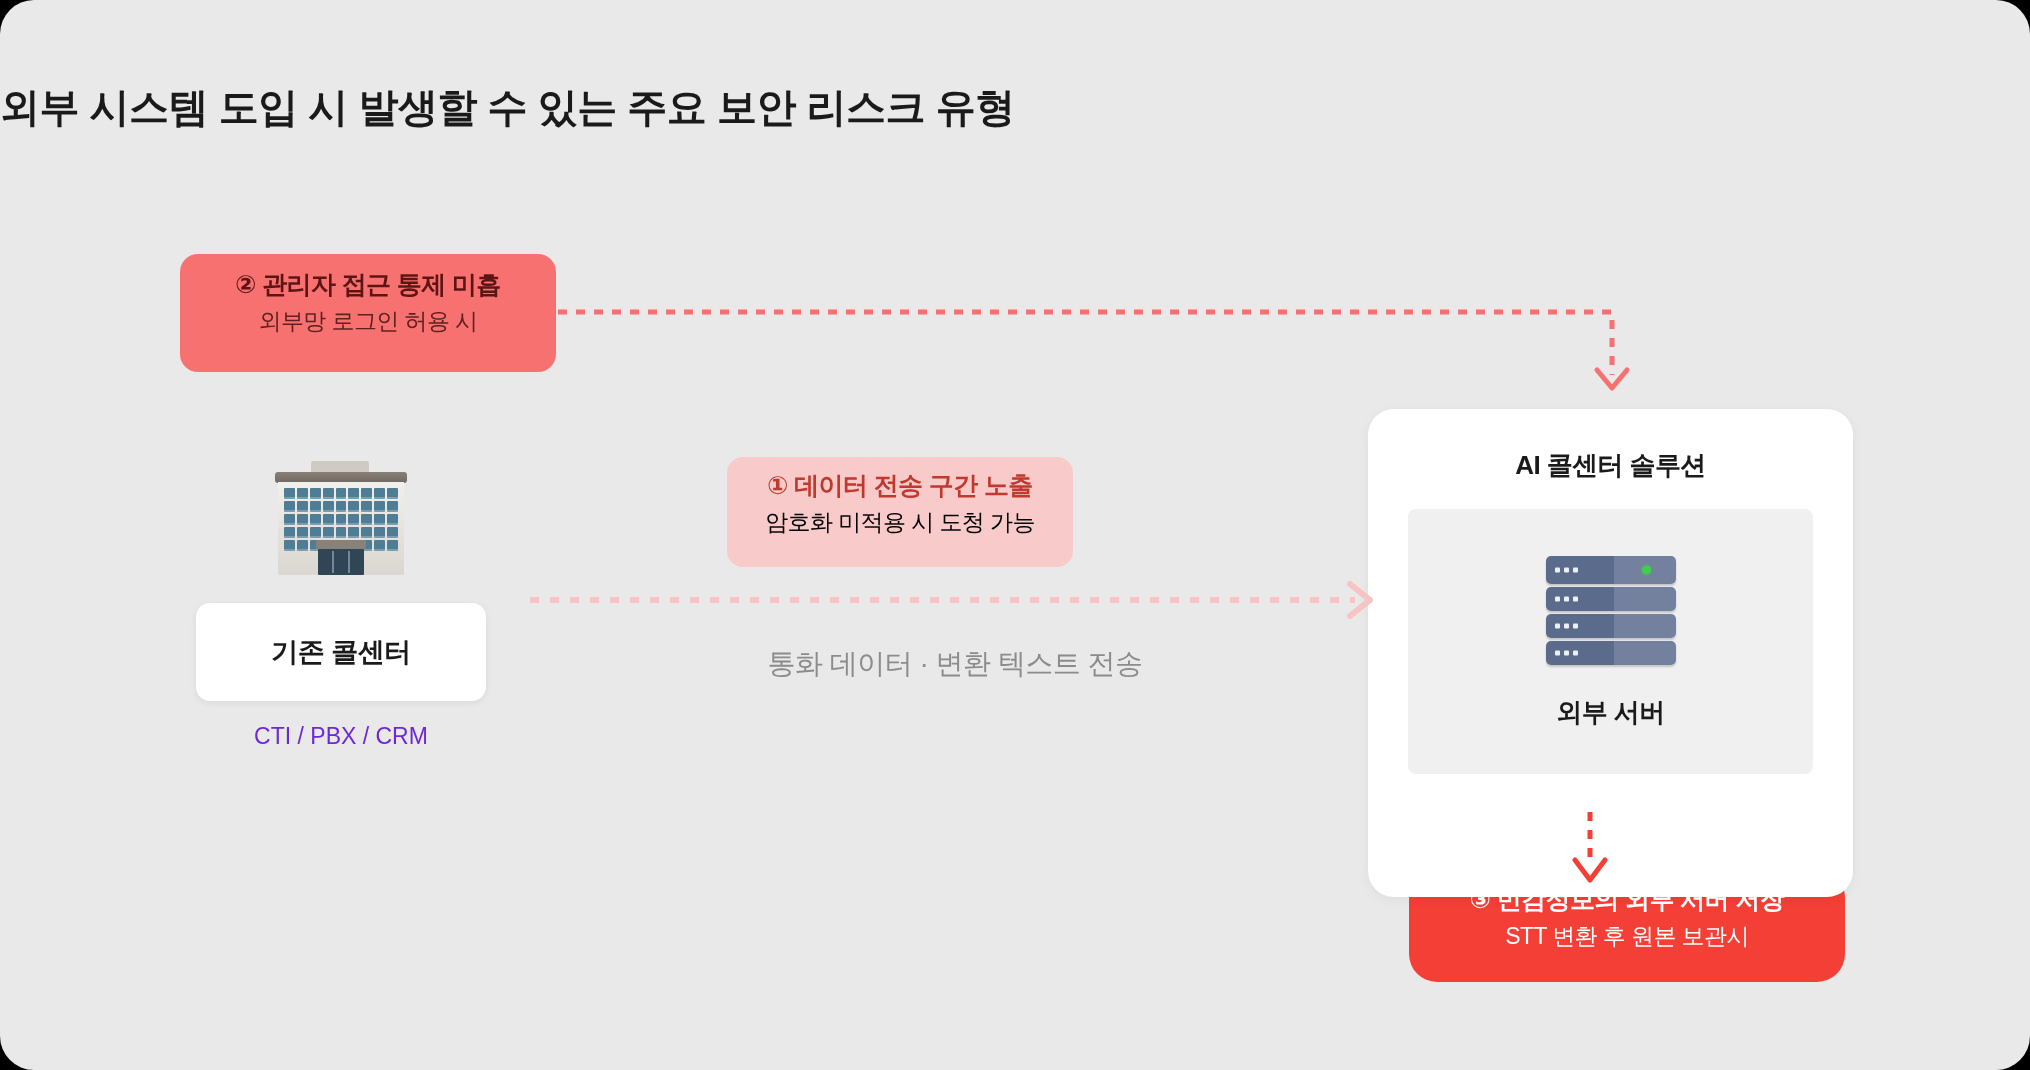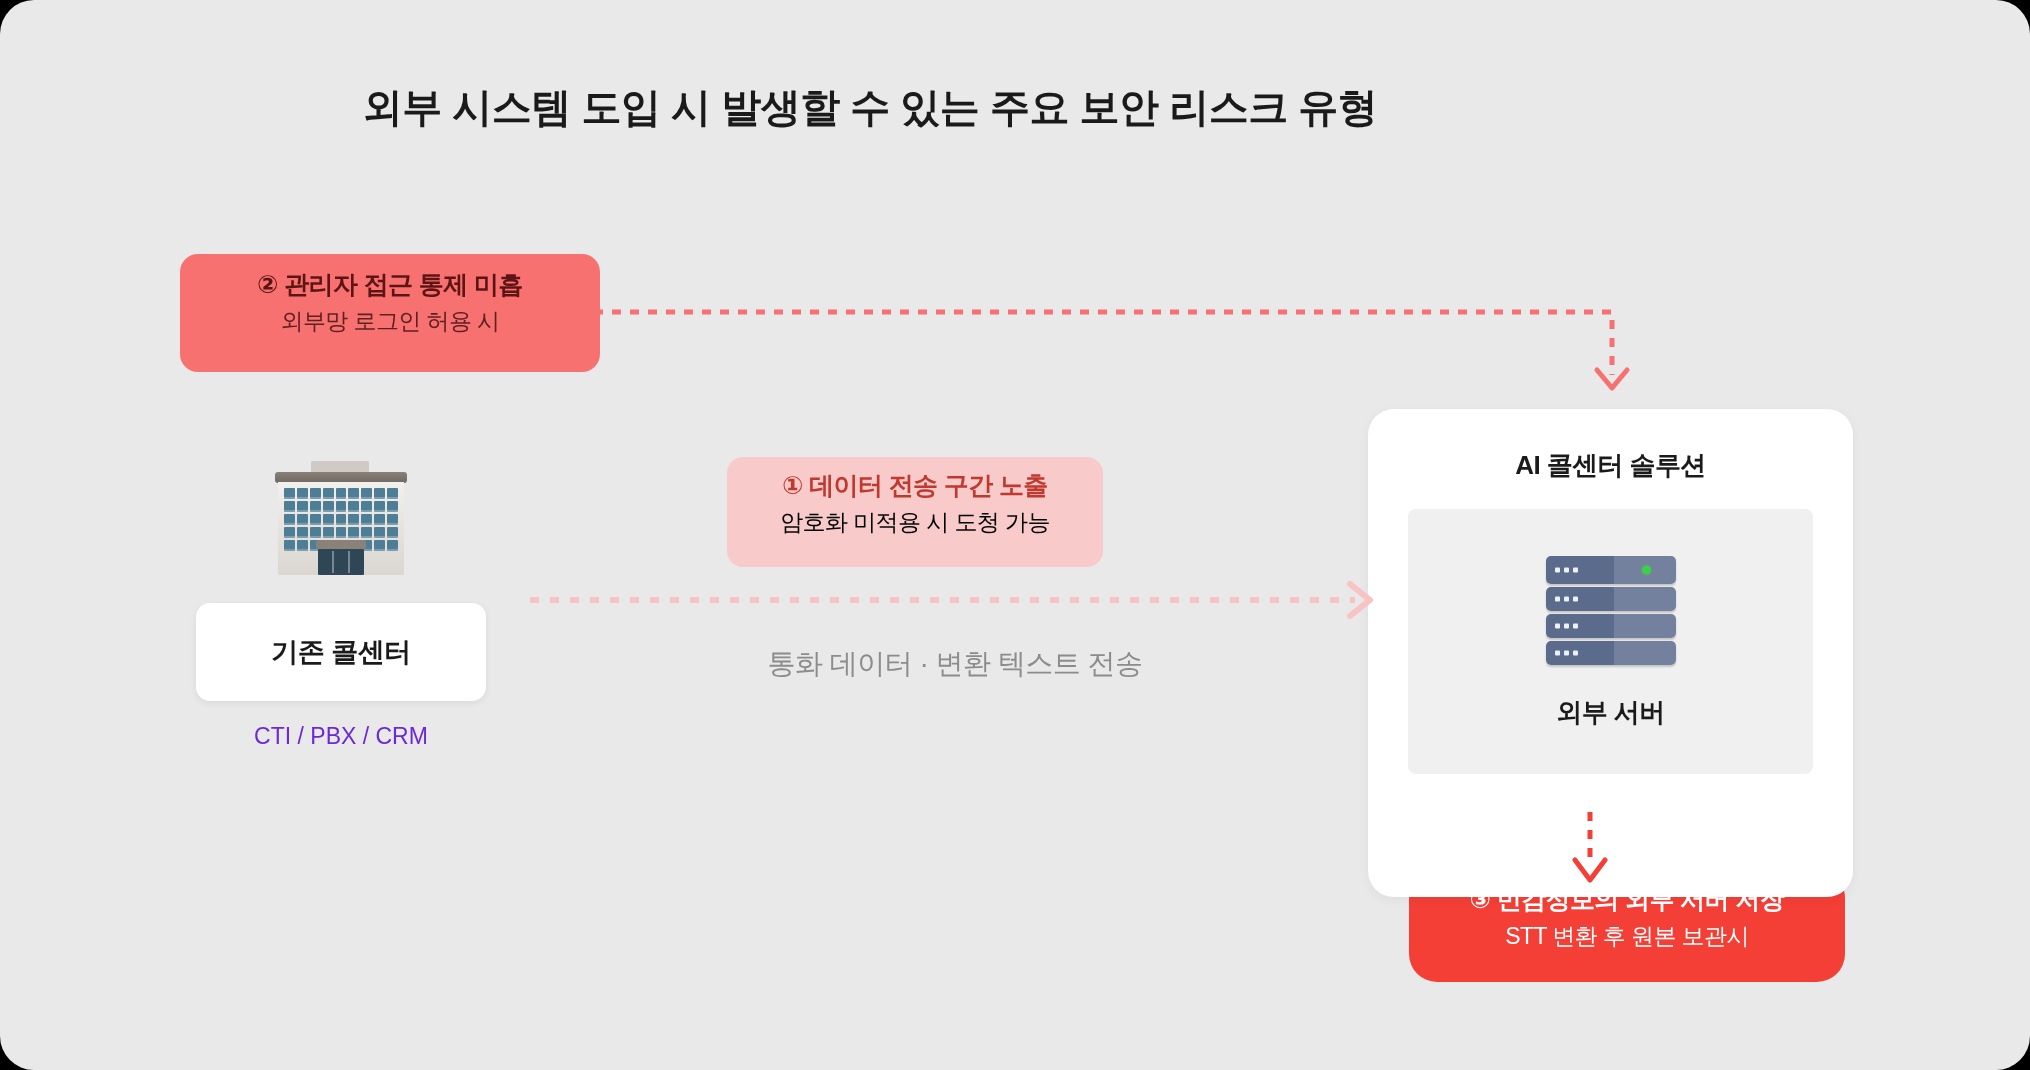--- a/index.html
+++ b/index.html
@@ -17,21 +17,20 @@
     font-family: "Liberation Sans", "DejaVu Sans", sans-serif;
     -webkit-font-smoothing: antialiased;
   }
 
   
   .title {
     position: absolute;
     top: 80px;
     left: 0;
     width: 1740px;
-    text-align: center;
     font-size: 40px;
     font-weight: 700;
     letter-spacing: -0.5px;
     color: #1A1A1A;
     white-space: nowrap;
   }
 
   
   .badge {
     position: absolute;
@@ -53,32 +52,32 @@
     letter-spacing: -0.6px;
     white-space: nowrap;
     line-height: 1.45;
     margin-top: 3px;
   }
 
   
   #badge-admin {
     left: 180px;
     top: 254px;
-    width: 420px;
+    width: 376px;
     height: 118px;
     background: #F87171;
   }
   #badge-admin .b-head { color: #5C1414; }
   #badge-admin .b-sub  { color: #5E2020; }
 
   
   #badge-transmission {
     left: 727px;
     top: 457px;
-    width: 376px;
+    width: 346px;
     height: 110px;
     background: #F8CACA;
     border-radius: 16px;
     padding-top: 12px;
   }
   #badge-transmission .b-head { color: #C0392F; }
   #badge-transmission .b-sub  { color: #000000; }
 
   
   #badge-storage {

